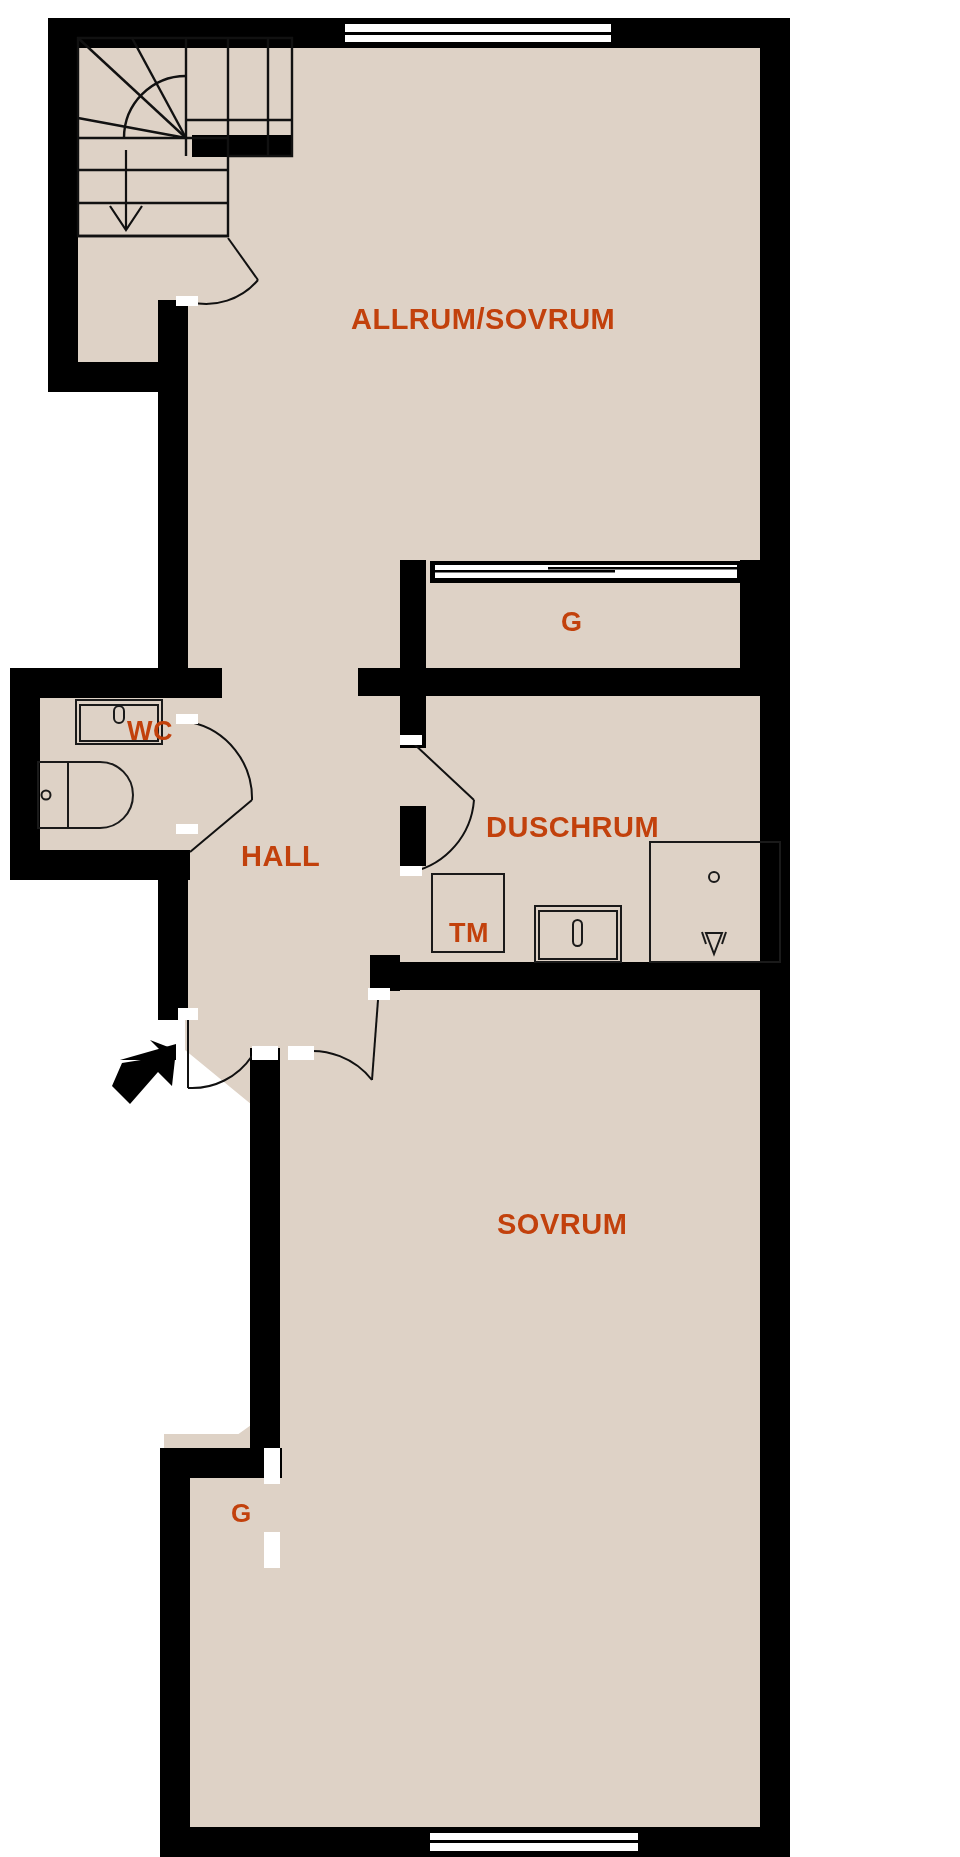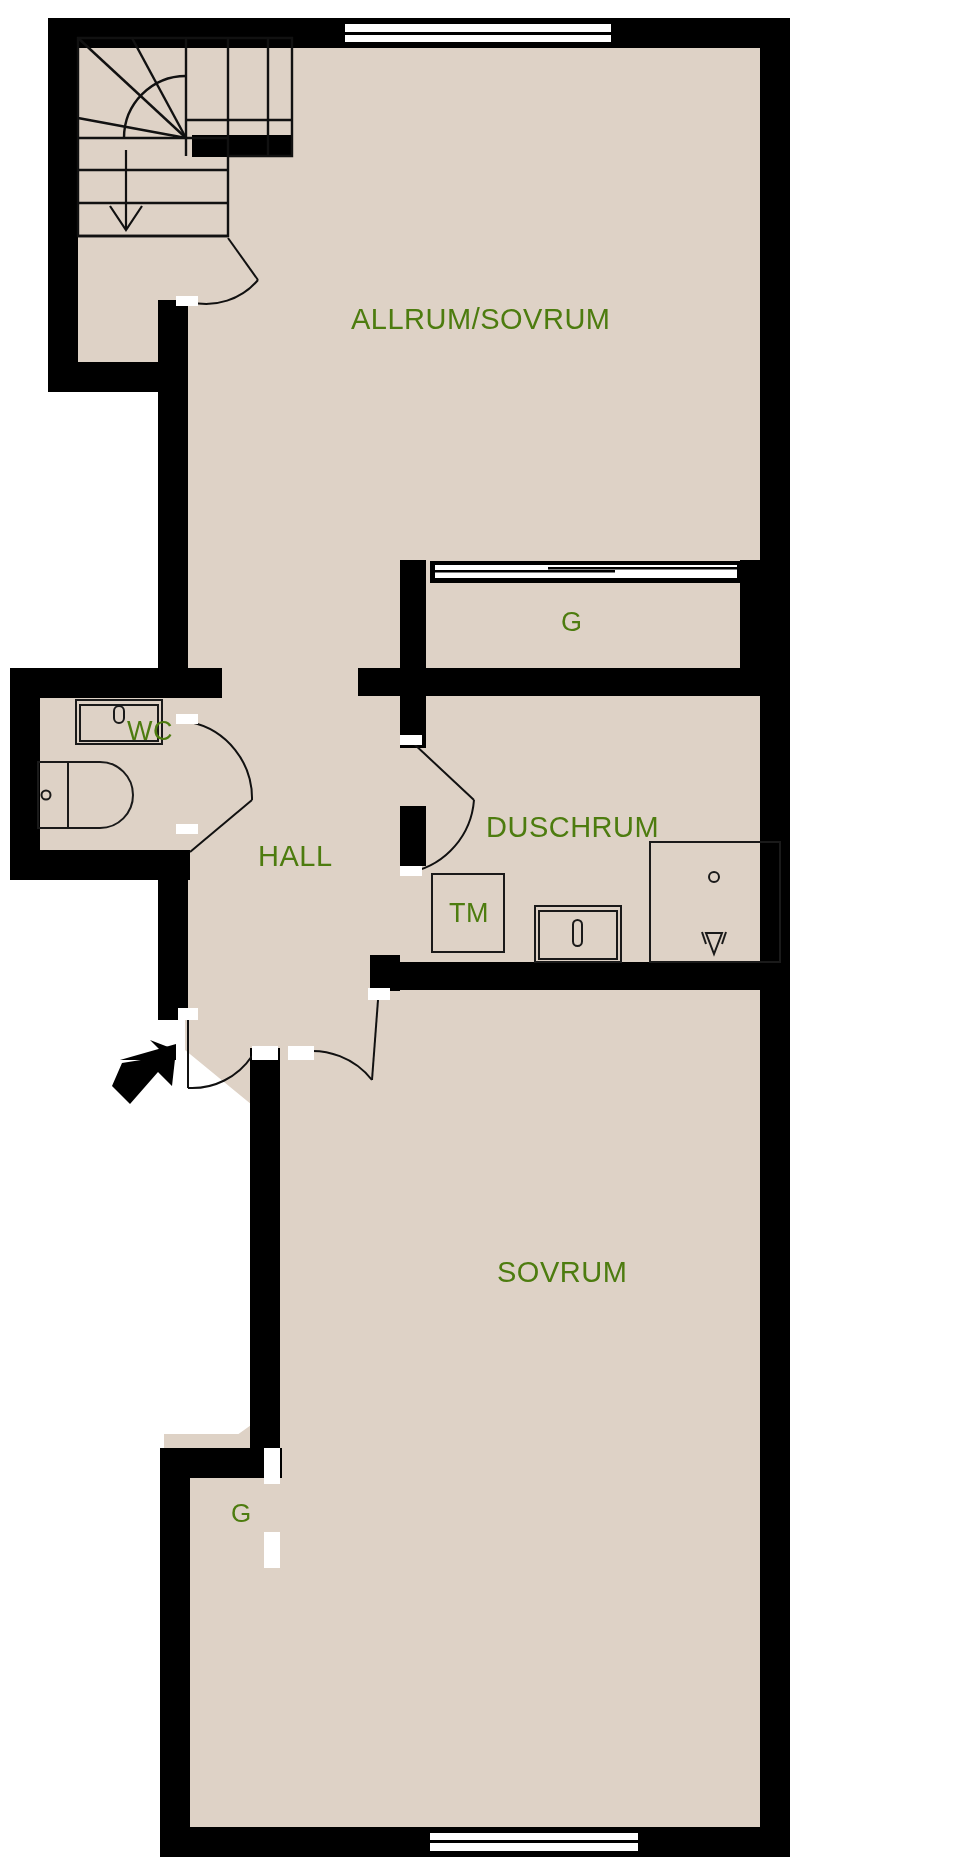--- a/index.html
+++ b/index.html
@@ -6,25 +6,26 @@
   #plan{
     position:relative;
     width:960px;height:1857px;
     background:#ffffff;
     font-family:"Liberation Sans", sans-serif;
     overflow:hidden;
   }
   #plan svg{position:absolute;left:0;top:0;}
   .room-label{
     position:absolute;
-    color:#4d7c0f;
+    color:#c2410c;
     font-family:"Liberation Sans", sans-serif;
     white-space:nowrap;
     letter-spacing:0.5px;
     user-select:none;
+    font-weight:bold;
   }
   .lbl-big{font-size:29px;}
   .lbl-med{font-size:27px;}
   .lbl-sm{font-size:26px;}
 </style>
 </head>
 <body>
 
 <div id="plan">
 
@@ -222,21 +223,21 @@
   </svg>
 
   <div class="room-label lbl-big" style="left:351px;top:303px;">ALLRUM/SOVRUM</div>
 
   <div class="room-label lbl-med" style="left:561px;top:607px;">G</div>
 
   <div class="room-label lbl-med" style="left:127px;top:716px;">WC</div>
 
   <div class="room-label lbl-big" style="left:486px;top:811px;">DUSCHRUM</div>
 
-  <div class="room-label lbl-big" style="left:258px;top:840px;">HALL</div>
-
-  <div class="room-label lbl-med" style="left:449px;top:898px;">TM</div>
-
-  <div class="room-label lbl-big" style="left:497px;top:1256px;">SOVRUM</div>
+  <div class="room-label lbl-big" style="left:241px;top:840px;">HALL</div>
+
+  <div class="room-label lbl-med" style="left:449px;top:918px;">TM</div>
+
+  <div class="room-label lbl-big" style="left:497px;top:1208px;">SOVRUM</div>
 
   <div class="room-label lbl-sm" style="left:231px;top:1498px;">G</div>
 
 </div>
 
 </body></html>

